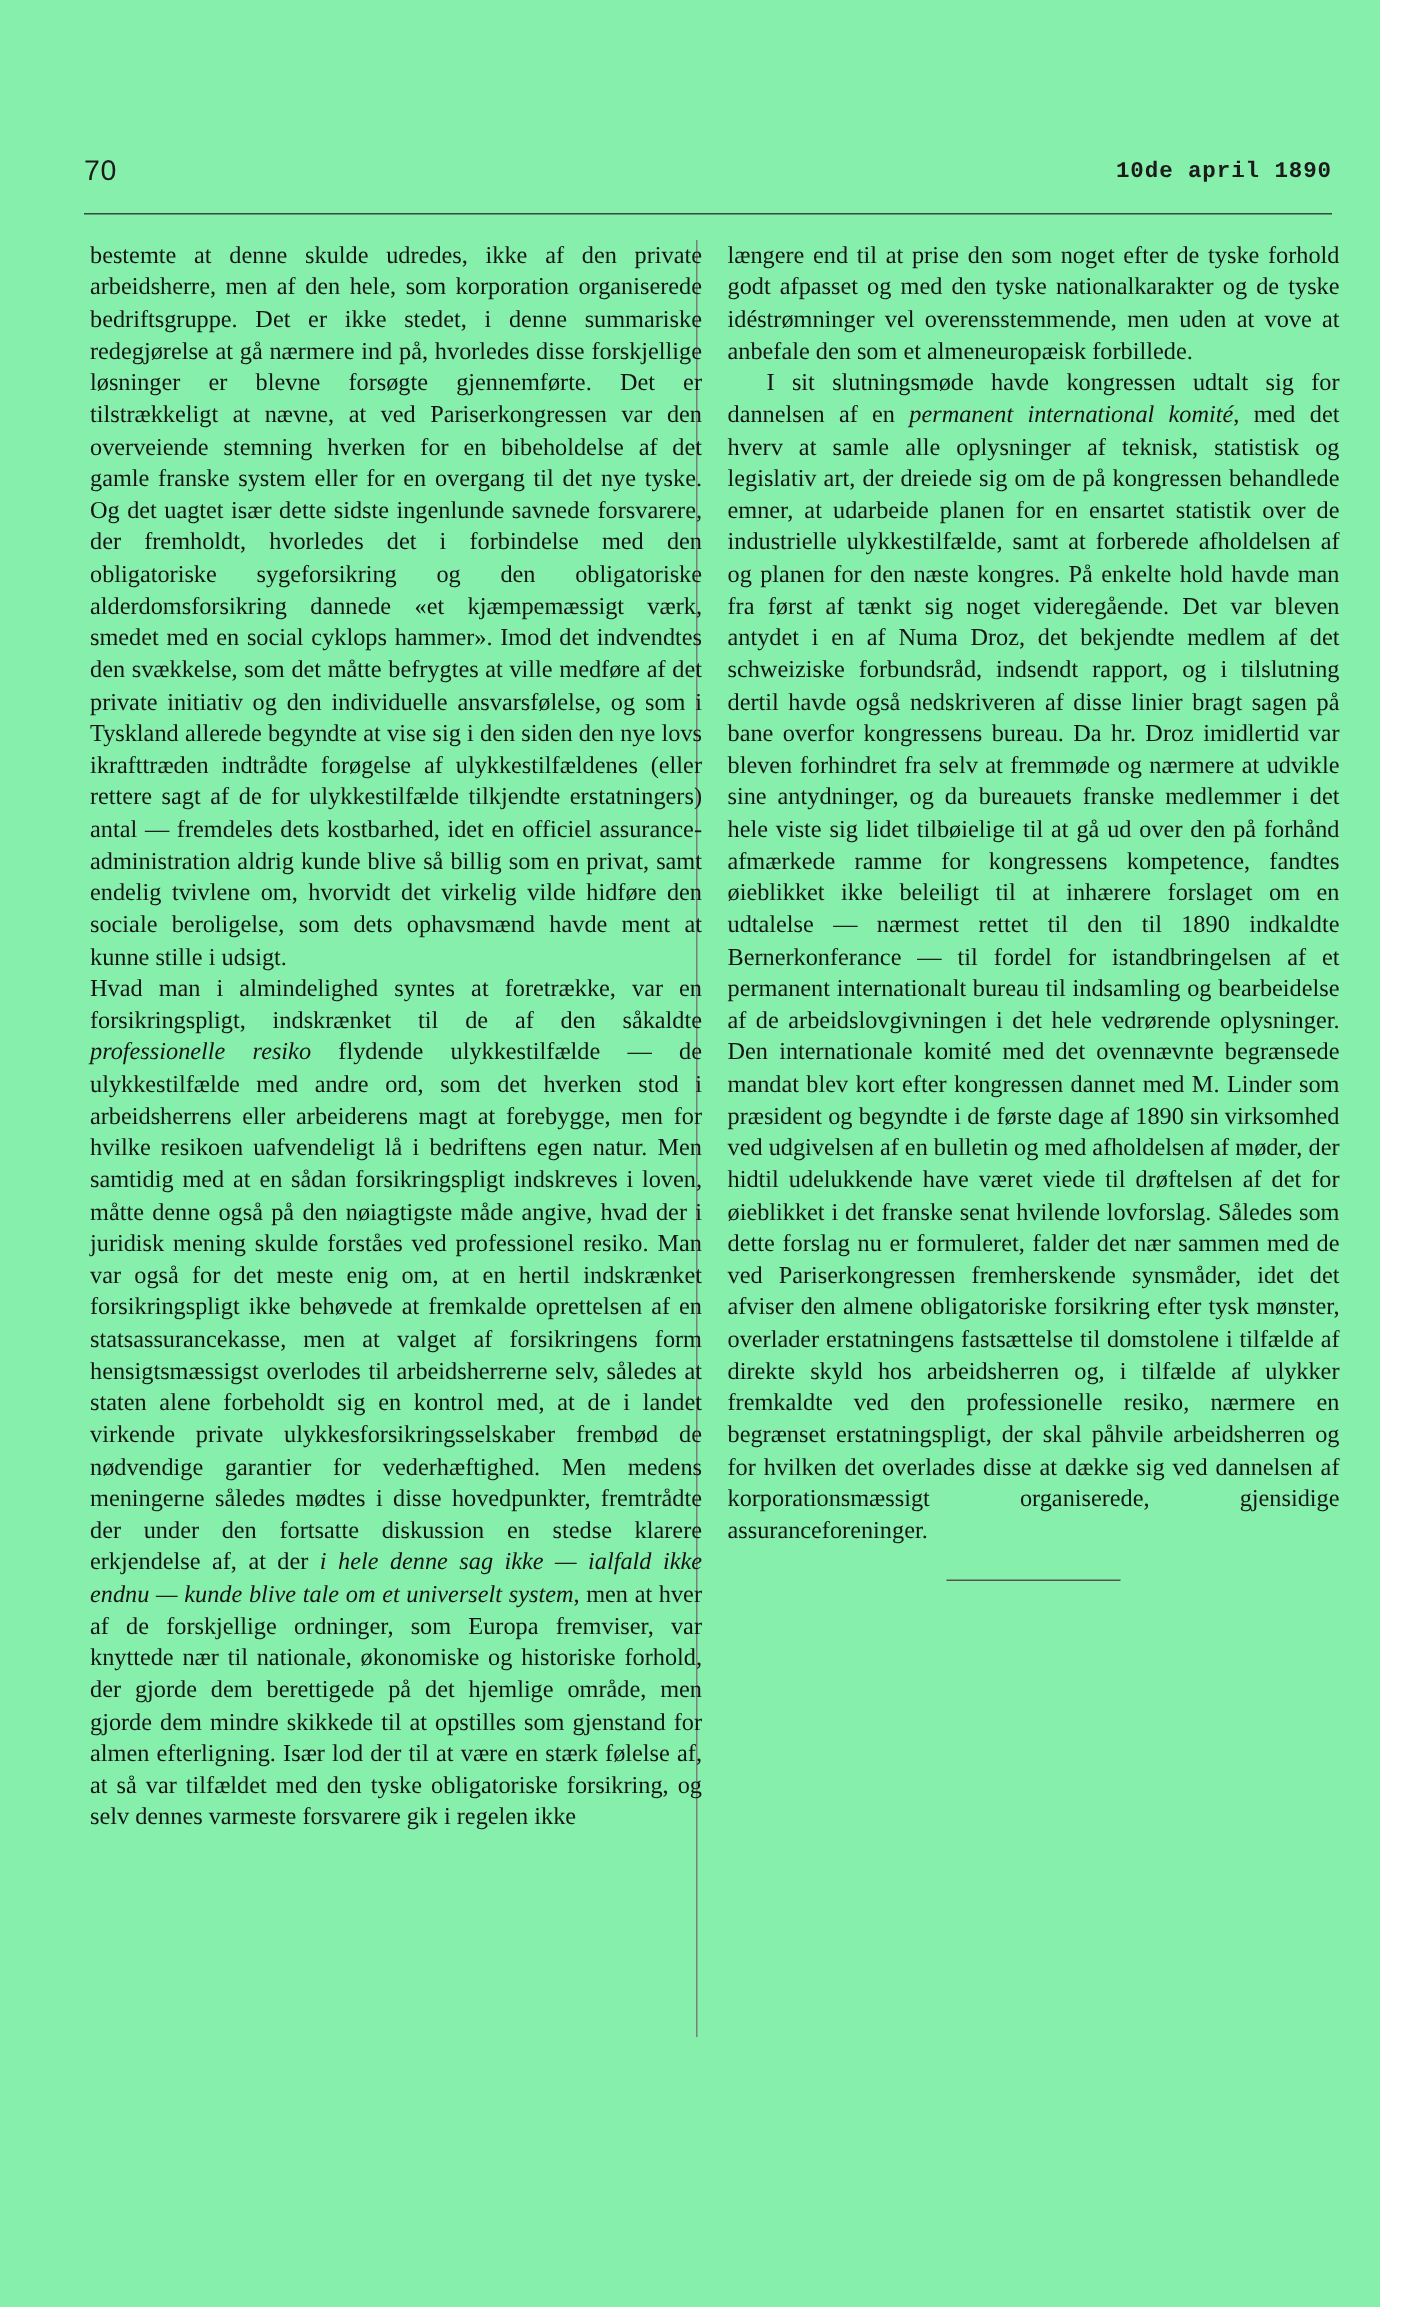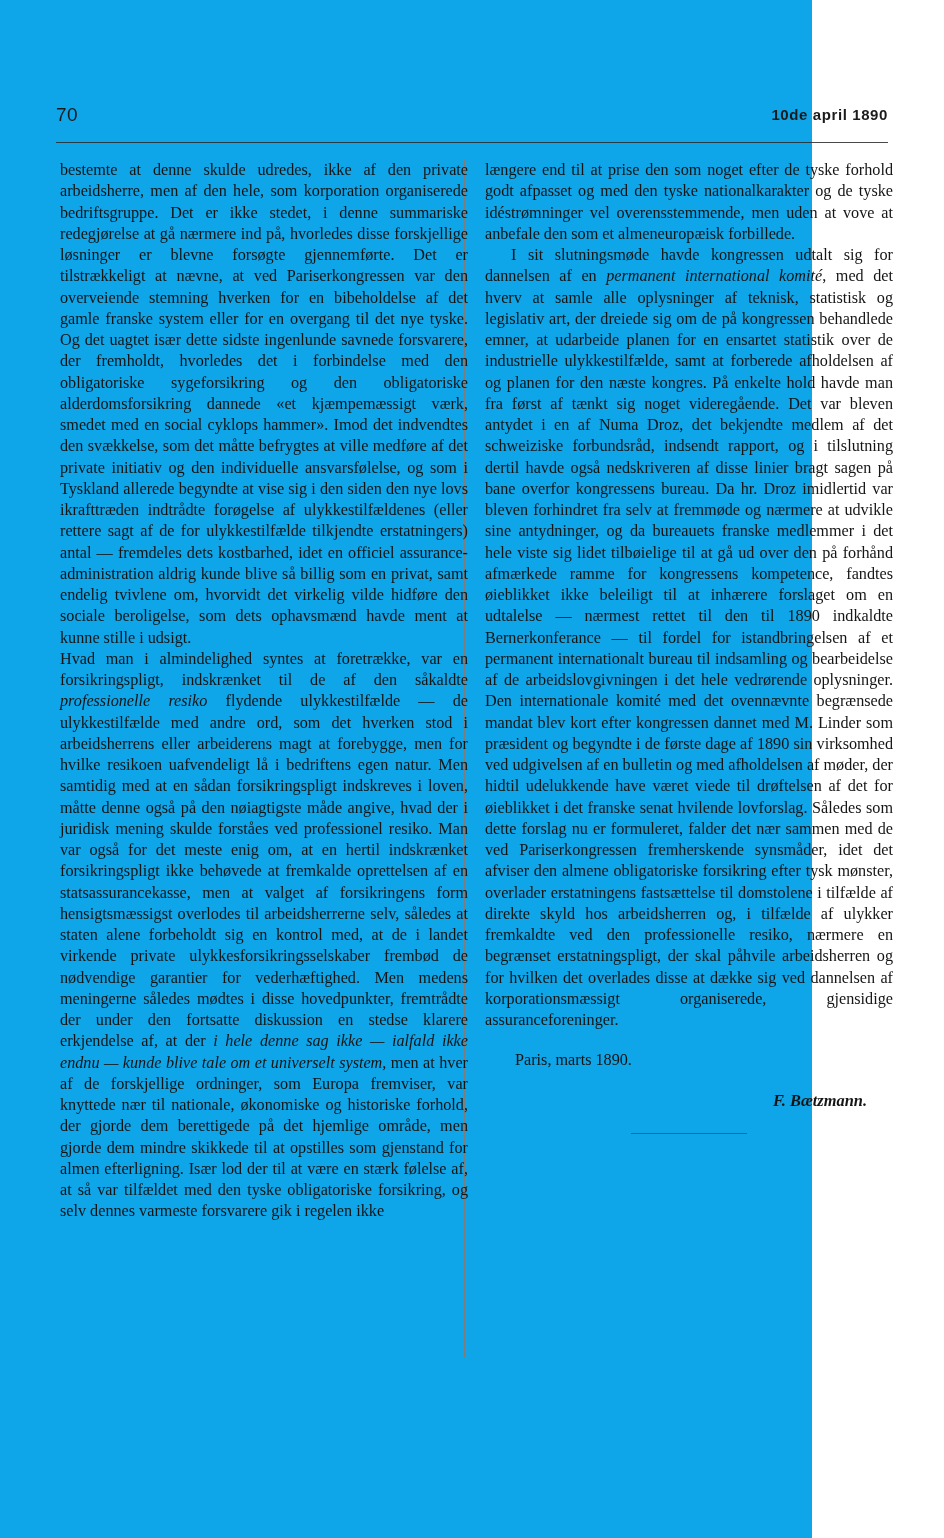--- a/index.html
+++ b/index.html
@@ -11,23 +11,23 @@
     width: 944px;
     height: 1538px;
     position: relative;
     font-family: "Liberation Serif", "DejaVu Serif", serif;
     color: #151515;
     overflow: hidden;
   }
   .page {
     position: absolute;
     left: 0; top: 0;
-    width: 812px;
+    width: 920px;
     height: 1538px;
-    background: #0ea5e9;
+    background: #86efac;
   }
   
   .runhead {
     position: absolute;
     left: 56px;
     top: 100px;
     width: 832px;
     height: 34px;
   }
   .folio {
@@ -49,21 +49,21 @@
     font-size: 25px;
     letter-spacing: 2.0px;
     color: #101010;
     font-variant: small-caps;
     white-space: pre;
   }
   .issue-date {
     position: absolute;
     right: 0;
     top: 6px;
-    font-family: Liberation Sans, sans-serif;
+    font-family: Liberation Mono, monospace;
     font-weight: bold;
     font-size: 15px;
     letter-spacing: 0.6px;
     color: #1b1b1b;
   }
   .head-rule {
     position: absolute;
     left: 56px;
     top: 142px;
     width: 832px;
@@ -155,19 +155,17 @@
       <p class="body">bestemte at denne skulde udredes, ikke af den private arbeidsherre, men af den hele, som korporation organiserede bedriftsgruppe. Det er ikke stedet, i denne summariske redegjørelse at gå nærmere ind på, hvorledes disse forskjellige løsninger er blevne forsøgte gjennemførte. Det er tilstrækkeligt at nævne, at ved Pariserkongressen var den overveiende stemning hverken for en bibeholdelse af det gamle franske system eller for en overgang til det nye tyske. Og det uagtet især dette sidste ingenlunde savnede forsvarere, der fremholdt, hvorledes det i forbindelse med den obligatoriske sygeforsikring og den obligatoriske alderdomsforsikring dannede «et kjæmpemæssigt værk, smedet med en social cyklops hammer». Imod det indvendtes den svækkelse, som det måtte befrygtes at ville medføre af det private initiativ og den individuelle ansvarsfølelse, og som i Tyskland allerede begyndte at vise sig i den siden den nye lovs ikrafttræden indtrådte forøgelse af ulykkestilfældenes (eller rettere sagt af de for ulykkestilfælde tilkjendte erstatningers) antal — fremdeles dets kostbarhed, idet en officiel assurance-administration aldrig kunde blive så billig som en privat, samt endelig tvivlene om, hvorvidt det virkelig vilde hidføre den sociale beroligelse, som dets ophavsmænd havde ment at kunne stille i udsigt.</p>
       <p class="body"><span>Hvad man i almindelighed syntes at foretrække, var en forsikringspligt, indskrænket til de af den såkaldte </span><span class="ital">professionelle resiko</span><span> flydende ulykkestilfælde — de ulykkestilfælde med andre ord, som det hverken stod i arbeidsherrens eller arbeiderens magt at forebygge, men for hvilke resikoen uafvendeligt lå i bedriftens egen natur. Men samtidig med at en sådan forsikringspligt indskreves i loven, måtte denne også på den nøiagtigste måde angive, hvad der i juridisk mening skulde forståes ved professionel resiko. Man var også for det meste enig om, at en hertil indskrænket forsikringspligt ikke behøvede at fremkalde oprettelsen af en statsassurancekasse, men at valget af forsikringens form hensigtsmæssigst overlodes til arbeidsherrerne selv, således at staten alene forbeholdt sig en kontrol med, at de i landet virkende private ulykkesforsikringsselskaber frembød de nødvendige garantier for vederhæftighed. Men medens meningerne således mødtes i disse hovedpunkter, fremtrådte der under den fortsatte diskussion en stedse klarere erkjendelse af, at der </span><span class="ital">i hele denne sag ikke — ialfald ikke endnu — kunde blive tale om et universelt system</span><span>, men at hver af de forskjellige ordninger, som Europa fremviser, var knyttede nær til nationale, økonomiske og historiske forhold, der gjorde dem berettigede på det hjemlige område, men gjorde dem mindre skikkede til at opstilles som gjenstand for almen efterligning. Især lod der til at være en stærk følelse af, at så var tilfældet med den tyske obligatoriske forsikring, og selv dennes varmeste forsvarere gik i regelen ikke</span></p>
     </div>
 
     <div class="col col-right">
       <p class="body">længere end til at prise den som noget efter de tyske forhold godt afpasset og med den tyske nationalkarakter og de tyske idéstrømninger vel overensstemmende, men uden at vove at anbefale den som et almeneuropæisk forbillede.</p>
 
 
       <p class="body indent"><span>I sit slutningsmøde havde kongressen udtalt sig for dannelsen af en </span><span class="ital">permanent international komité</span><span>, med det hverv at samle alle oplysninger af teknisk, statistisk og legislativ art, der dreiede sig om de på kongressen behandlede emner, at udarbeide planen for en ensartet statistik over de industrielle ulykkestilfælde, samt at forberede afholdelsen af og planen for den næste kongres. På enkelte hold havde man fra først af tænkt sig noget videregående. Det var bleven antydet i en af Numa Droz, det bekjendte medlem af det schweiziske forbundsråd, indsendt rapport, og i tilslutning dertil havde også nedskriveren af disse linier bragt sagen på bane overfor kongressens bureau. Da hr. Droz imidlertid var bleven forhindret fra selv at fremmøde og nærmere at udvikle sine antydninger, og da bureauets franske medlemmer i det hele viste sig lidet tilbøielige til at gå ud over den på forhånd afmærkede ramme for kongressens kompetence, fandtes øieblikket ikke beleiligt til at inhærere forslaget om en udtalelse — nærmest rettet til den til 1890 indkaldte Bernerkonferance — til fordel for istandbringelsen af et permanent internationalt bureau til indsamling og bearbeidelse af de arbeidslovgivningen i det hele vedrørende oplysninger. Den internationale komité med det ovennævnte begrænsede mandat blev kort efter kongressen dannet med M. Linder som præsident og begyndte i de første dage af 1890 sin virksomhed ved udgivelsen af en bulletin og med afholdelsen af møder, der hidtil udelukkende have været viede til drøftelsen af det for øieblikket i det franske senat hvilende lovforslag. Således som dette forslag nu er formuleret, falder det nær sammen med de ved Pariserkongressen fremherskende synsmåder, idet det afviser den almene obligatoriske forsikring efter tysk mønster, overlader erstatningens fastsættelse til domstolene i tilfælde af direkte skyld hos arbeidsherren og, i tilfælde af ulykker fremkaldte ved den professionelle resiko, nærmere en begrænset erstatningspligt, der skal påhvile arbeidsherren og for hvilken det overlades disse at dække sig ved dannelsen af korporationsmæssigt organiserede, gjensidige assuranceforeninger.</span></p>
 
-      <p class="dateline">Paris, marts 1890.</p>
-      <p class="signature">F. Bætzmann.</p>
       <div class="end-rule"></div>
     </div>
 
   </div>
 </div>
 
 </body></html>

